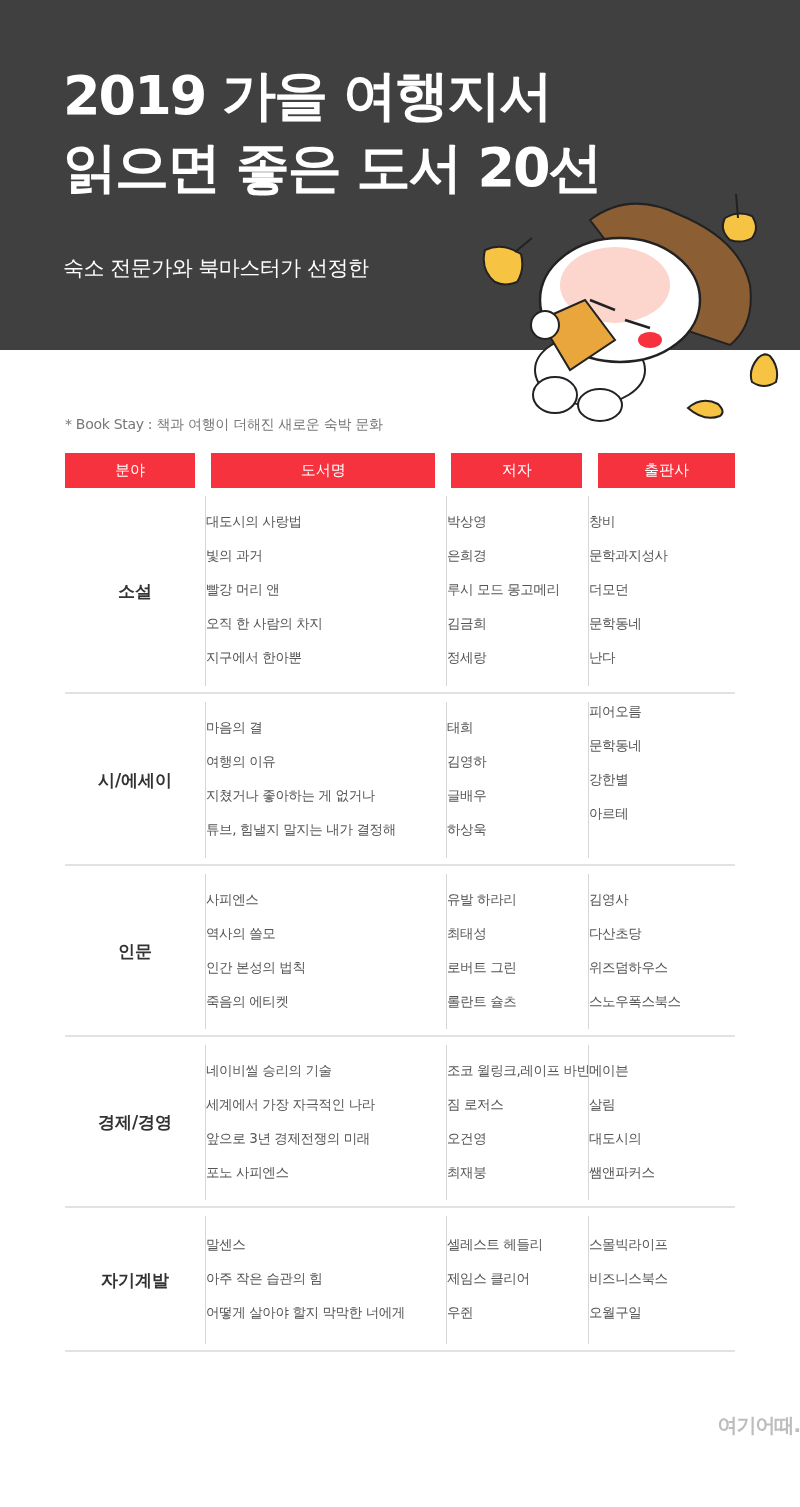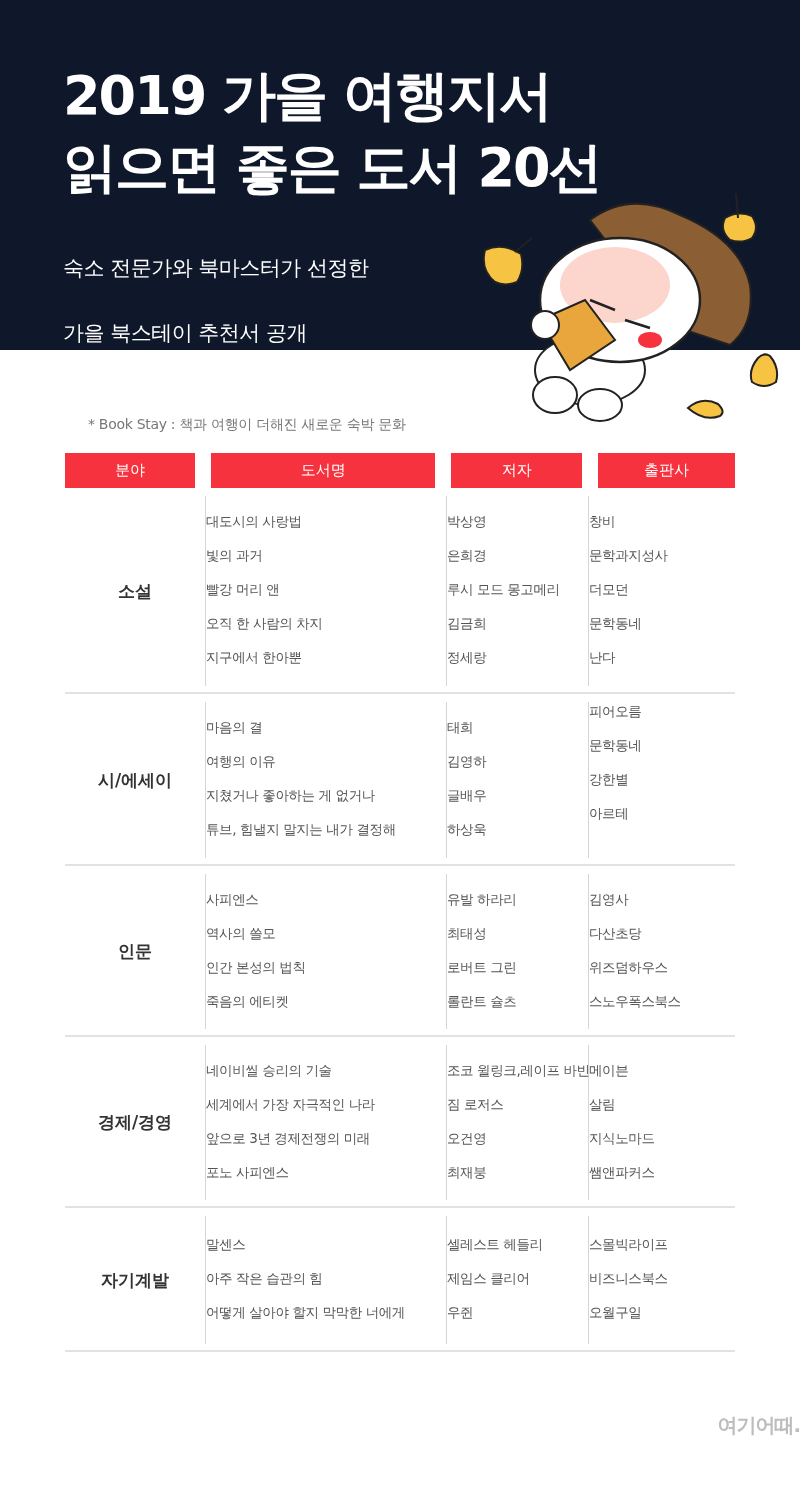--- a/index.html
+++ b/index.html
@@ -1,27 +1,27 @@
 <!DOCTYPE html>
 <html><head>
   <meta charset="utf-8">
   <style>
     * { margin: 0; padding: 0; box-sizing: border-box; }
     html, body { width: 800px; height: 1507px; background: #ffffff; overflow: hidden; }
     body { position: relative; font-family: "DejaVu Sans", "Liberation Sans", sans-serif; color: #444; }
 
-    .hero { position: absolute; left: 0; top: 0; width: 800px; height: 350px; background: #0f172a; }
+    .hero { position: absolute; left: 0; top: 0; width: 800px; height: 350px; background: #404040; }
     .title { position: absolute; left: 63px; top: 60px; color: #fff; font-family: "DejaVu Sans", sans-serif; font-weight: bold; font-size: 54px; line-height: 72px; letter-spacing: -2px; }
     .title div { white-space: nowrap; }
     .subtitle { position: absolute; left: 63px; top: 220px; color: #fff; font-size: 21px; line-height: 33px; letter-spacing: -0.5px; }
     .subtitle div { white-space: nowrap; margin-top: 32px; }
 
     .illus { position: absolute; left: 440px; top: 180px; width: 360px; height: 260px; }
 
-    .footnote { position: absolute; left: 65px; top: 416px; font-size: 14px; color: #777; white-space: nowrap; letter-spacing: -0.3px; margin-left: 23px; }
+    .footnote { position: absolute; left: 65px; top: 416px; font-size: 14px; color: #777; white-space: nowrap; letter-spacing: -0.3px; }
 
     .thead { position: absolute; left: 65px; top: 453px; width: 670px; height: 35px; display: flex; gap: 16px; }
     .th { background: #F7323F; color: #fff; font-size: 15px; display: flex; align-items: center; justify-content: center; }
     .c0 { width: 139px; } .c1 { width: 239px; } .c2 { width: 140px; } .c3 { width: 146px; }
 
     .section { position: absolute; left: 65px; width: 670px; }
     .section .sep { position: absolute; left: 0; right: 0; bottom: 0; height: 2px; background: #e2e2e2; }
     .section .vline { position: absolute; width: 1px; background: #d6d6d6; }
     .cat { position: absolute; left: 0; width: 140px; display: flex; align-items: center; justify-content: center; font-weight: bold; font-size: 17px; color: #333; }
     .col { position: absolute; display: flex; flex-direction: column; align-items: flex-start; }
@@ -32,21 +32,20 @@
 </head>
 <body>
 
 <div class="hero">
   <div class="title">
     <div>2019 가을 여행지서</div>
     <div>읽으면 좋은 도서 20선</div>
   </div>
   <div class="subtitle">
     <div>숙소 전문가와 북마스터가 선정한</div>
-    <div>가을 북스테이 추천서 공개</div>
   </div>
 </div>
 
 <svg class="illus" viewBox="0 0 360 260">
 
   <g fill="#F6C343" stroke="#222" stroke-width="2">
     <path d="M45 70 q-5 20 10 32 q10 5 22 0 q8-12 4-28 q-18-12-36-4z"></path>
     <line x1="75" y1="72" x2="92" y2="58"></line>
     <path d="M285 38 q-6 12 5 22 q12 4 22-2 q8-10 0-22 q-14-6-27 2z"></path>
     <line x1="298" y1="38" x2="296" y2="14"></line>
@@ -171,21 +170,21 @@
       </div>
       <div class="col" style="left:382px;width:141px;top:16px">
         <div>조코 윌링크,레이프 바빈</div>
         <div>짐 로저스</div>
         <div>오건영</div>
         <div>최재붕</div>
       </div>
       <div class="col" style="left:524px;width:146px;top:16px">
         <div>메이븐</div>
         <div>살림</div>
-        <div>지식노마드</div>
+        <div>대도시의</div>
         <div>쌤앤파커스</div>
       </div>
       <div class="sep"></div>
     </div>
     <div class="section" style="top: 1208px; height: 144px;">
       <div class="cat" style="top:0;height:144px">자기계발</div>
       <div class="vline" style="left:140px;top:8px;height:128px"></div>
       <div class="vline" style="left:381px;top:8px;height:128px"></div>
       <div class="vline" style="left:523px;top:8px;height:128px"></div>
       <div class="col" style="left:141px;width:240px;top:19px">

